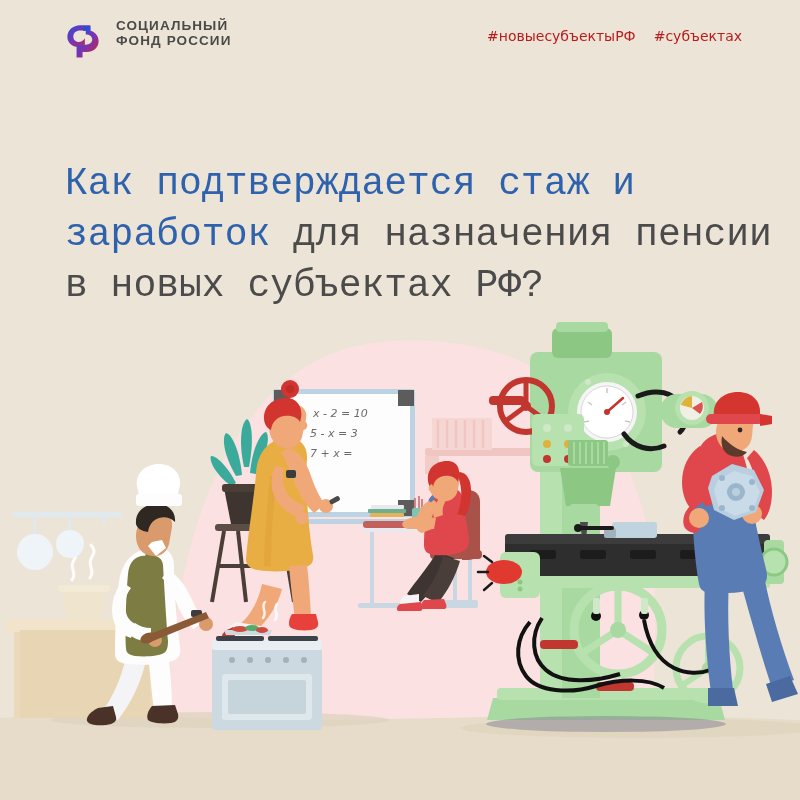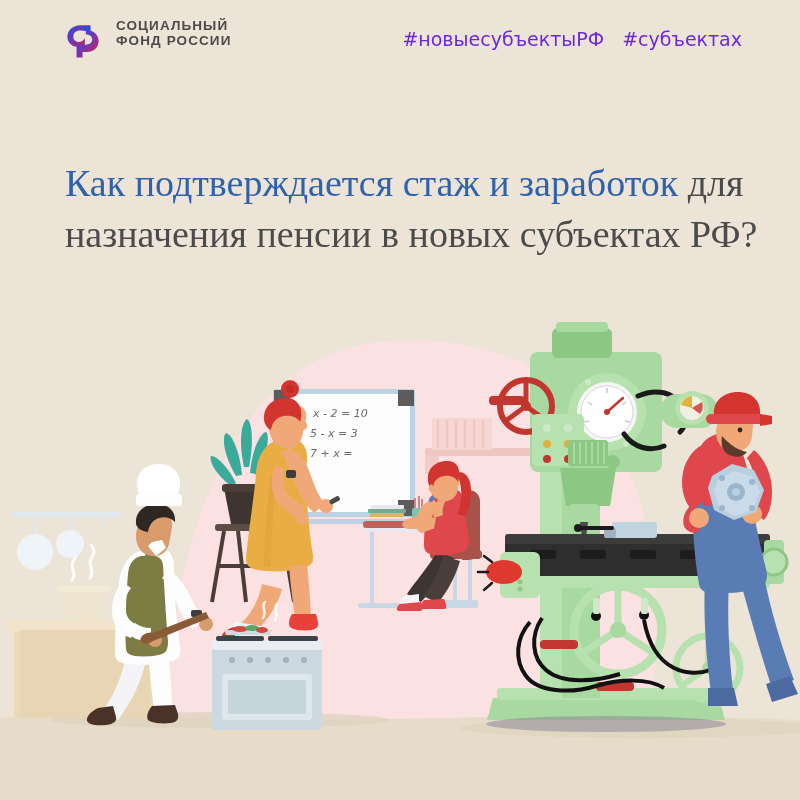--- a/index.html
+++ b/index.html
@@ -14,27 +14,27 @@
   
   .header{position:absolute;top:0;left:0;width:800px;height:100px;z-index:40;}
   .logo{position:absolute;left:60px;top:18px;display:flex;align-items:flex-start;gap:10px;}
   .logo-mark{width:46px;height:46px;flex:none;}
   .logo-text{display:flex;flex-direction:column;line-height:1.12;}
   .logo-line{
     font-size:13.5px;font-weight:bold;letter-spacing:1.1px;color:#4a4a4a;
     font-family:"Liberation Sans", sans-serif;white-space:nowrap;
   }
   .hashtags{position:absolute;right:58px;top:28px;display:flex;gap:18px;}
-  .hashtag{font-size:19px;color:#6d28d9;white-space:nowrap;font-family:"DejaVu Sans", sans-serif;}
+  .hashtag{font-size:14px;color:#b91c1c;white-space:nowrap;font-family:"DejaVu Sans", sans-serif;}
 
   
   .heading{
     position:absolute;left:65px;top:133px;width:710px;z-index:40;
     font-size:38px;line-height:51px;font-weight:normal;color:#4b4b4b;
-    font-family:Liberation Serif, serif;
+    font-family:Liberation Mono, monospace;
   }
   .heading .hl{color:#2f62ad;}
 
   
   .scene{position:absolute;left:0;top:300px;width:684px;height:500px;z-index:10;}
   .scene svg{display:block;}
 </style>
 </head>
 <body>
 

